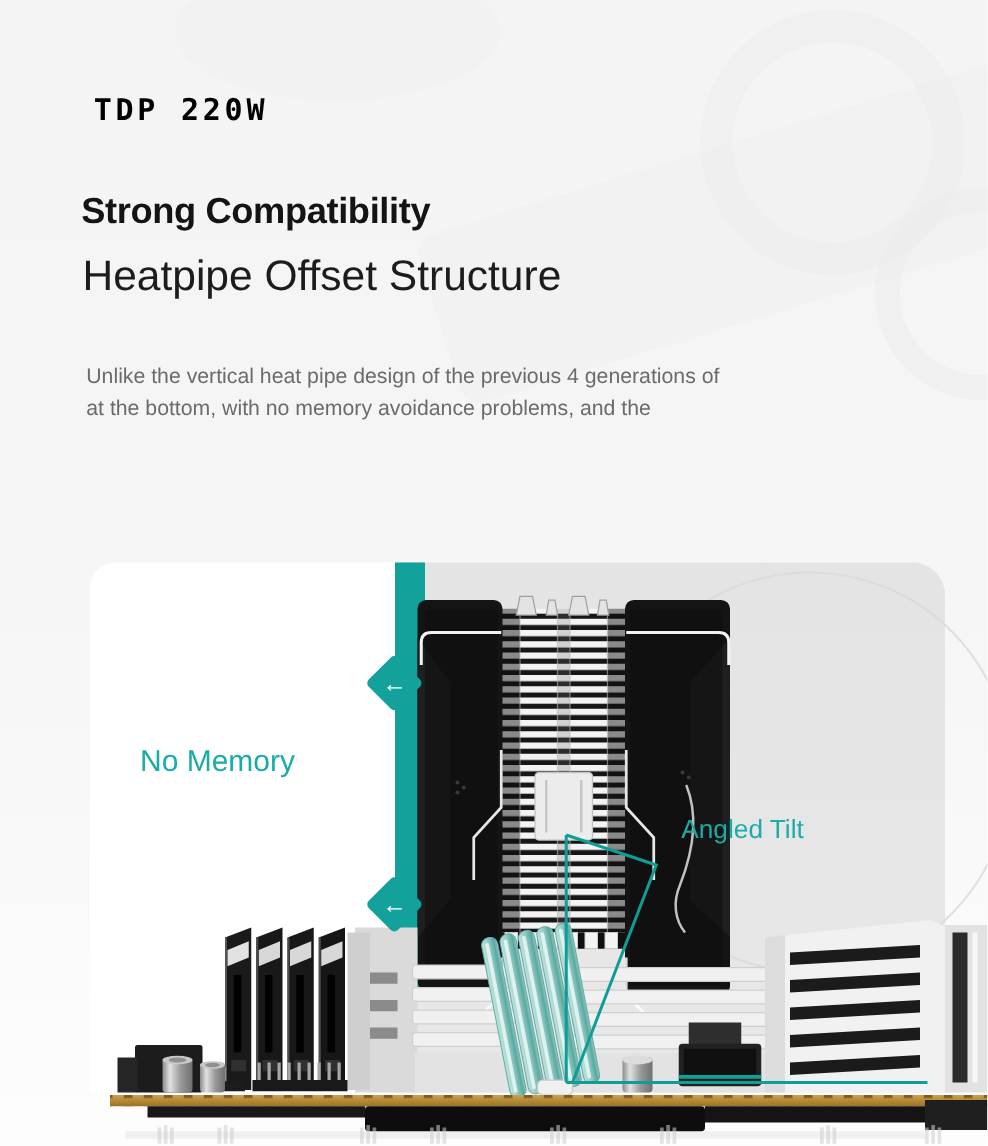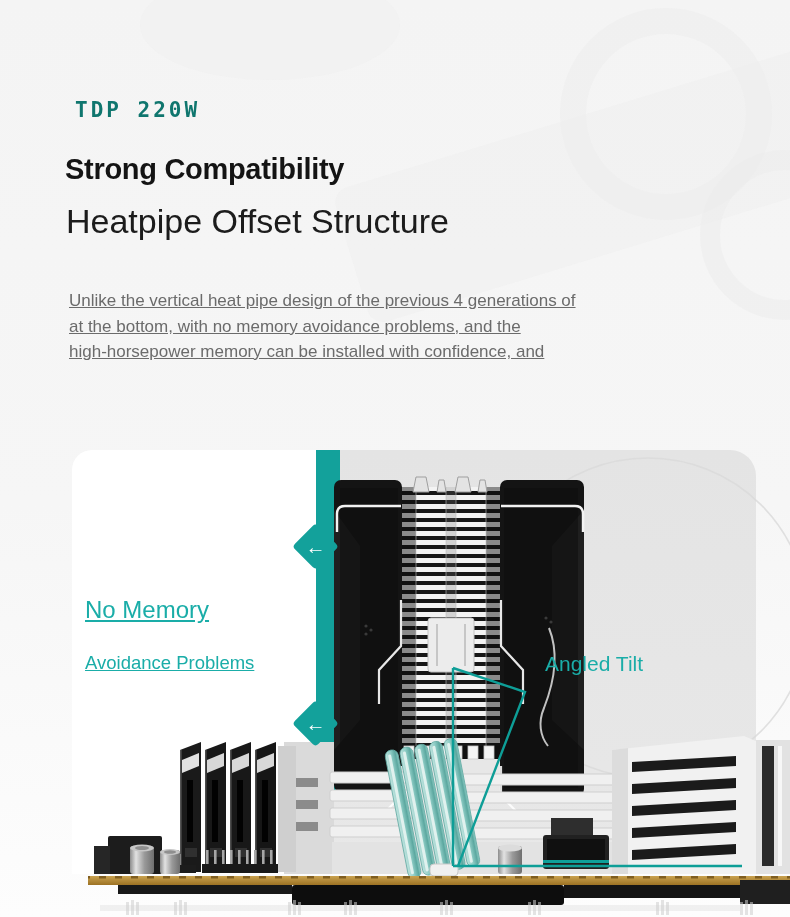--- a/index.html
+++ b/index.html
@@ -11,62 +11,61 @@
   
   .ghost{position:absolute;left:0;top:0;width:790px;height:450px;overflow:hidden;pointer-events:none;}
   .ghost .ring{position:absolute;border-radius:50%;border:26px solid #ececec;opacity:.55;}
   .ghost .ring.r1{left:560px;top:8px;width:160px;height:160px;}
   .ghost .ring.r2{left:700px;top:150px;width:130px;height:130px;border-width:20px;opacity:.45;}
   .ghost .band{position:absolute;left:340px;top:110px;width:540px;height:140px;background:#eeeeee;
     border-radius:16px;transform:rotate(-17deg);opacity:.55;}
   .ghost .blob{position:absolute;left:140px;top:-30px;width:260px;height:110px;background:#f0f0f0;
     border-radius:50%;opacity:.5;}
   
-  .tdp{position:absolute;left:75px;top:98px;font-family:"DejaVu Sans Mono",monospace;
-    font-size:21px;font-weight:700;letter-spacing:3px;color:#0f766e;}
+  .tdp{position:absolute;left:75px;top:74px;font-family:"DejaVu Sans Mono",monospace;
+    font-size:24px;font-weight:700;letter-spacing:3px;color:#000000;}
   .title{position:absolute;left:65px;top:153px;font-size:29px;font-weight:700;color:#141414;letter-spacing:-.3px;}
   .subtitle{position:absolute;left:66px;top:202px;font-size:34px;font-weight:500;color:#1c1c1c;}
-  .intro{position:absolute;left:69px;top:288px;font-size:17px;line-height:25.5px;color:#6b6b6b;text-decoration:underline;}
+  .intro{position:absolute;left:69px;top:288px;font-size:17px;line-height:25.5px;color:#6b6b6b;}
   .intro span{display:block;}
   
   .figure{position:absolute;left:0;top:450px;width:790px;height:467px;}
   .panel-white{position:absolute;left:72px;top:0;width:244px;height:424px;background:#ffffff;
     border-radius:20px 0 0 0;z-index:1;}
   .panel-gray{position:absolute;left:316px;top:0;width:440px;height:424px;
     background:linear-gradient(#e4e4e4,#e8e8e8);border-radius:0 26px 0 0;z-index:1;}
   .teal-bar{position:absolute;left:316px;top:0;width:24px;height:344px;background:#13a19b;z-index:2;}
   .scene{position:absolute;left:0;top:0;width:790px;height:467px;z-index:3;}
   .diamond{position:absolute;width:33px;height:33px;background:#13a19b;border-radius:4px;
     transform:rotate(45deg);display:flex;align-items:center;justify-content:center;z-index:4;}
   .diamond.d1{left:299px;top:80px;}
   .diamond.d2{left:299px;top:257px;}
   .diamond span{transform:rotate(-45deg);color:#ffffff;font-size:20px;font-weight:700;line-height:1;}
   .fig-label{position:absolute;color:#1aada8;z-index:4;}
-  .lbl-block{left:85px;width:178px;text-align:left;text-decoration:underline;}
+  .lbl-block{left:85px;width:178px;text-align:center;}
   .lbl-nomem{top:146px;font-size:24px;}
   .lbl-avoid{top:202px;font-size:18.5px;}
   .lbl-tilt{left:545px;top:202px;font-size:21px;}
 </style>
 </head>
 <body>
 
 <div class="ghost">
   <div class="blob"></div>
   <div class="band"></div>
   <div class="ring r1"></div>
   <div class="ring r2"></div>
 </div>
 
 <div class="tdp">TDP 220W</div>
 <div class="title">Strong Compatibility</div>
 <div class="subtitle">Heatpipe Offset Structure</div>
 <div class="intro">
   <span>Unlike the vertical heat pipe design of the previous 4 generations of</span>
   <span>at the bottom, with no memory avoidance problems, and the</span>
-  <span>high-horsepower memory can be installed with confidence, and</span>
 </div>
 
 <div class="figure">
   <div class="panel-white"></div>
   <div class="panel-gray"></div>
   <div class="teal-bar"></div>
 
   <svg class="scene" viewBox="0 0 790 467" xmlns="http://www.w3.org/2000/svg">
     <defs>
       <linearGradient id="silver" x1="0" y1="0" x2="1" y2="0">
@@ -323,15 +322,14 @@
   </svg>
 
   <div class="diamond d1">
     <span>←</span>
   </div>
   <div class="diamond d2">
     <span>←</span>
   </div>
 
   <div class="fig-label lbl-block lbl-nomem">No Memory</div>
-  <div class="fig-label lbl-block lbl-avoid">Avoidance Problems</div>
   <div class="fig-label lbl-tilt">Angled Tilt</div>
 </div>
 
 </body></html>

